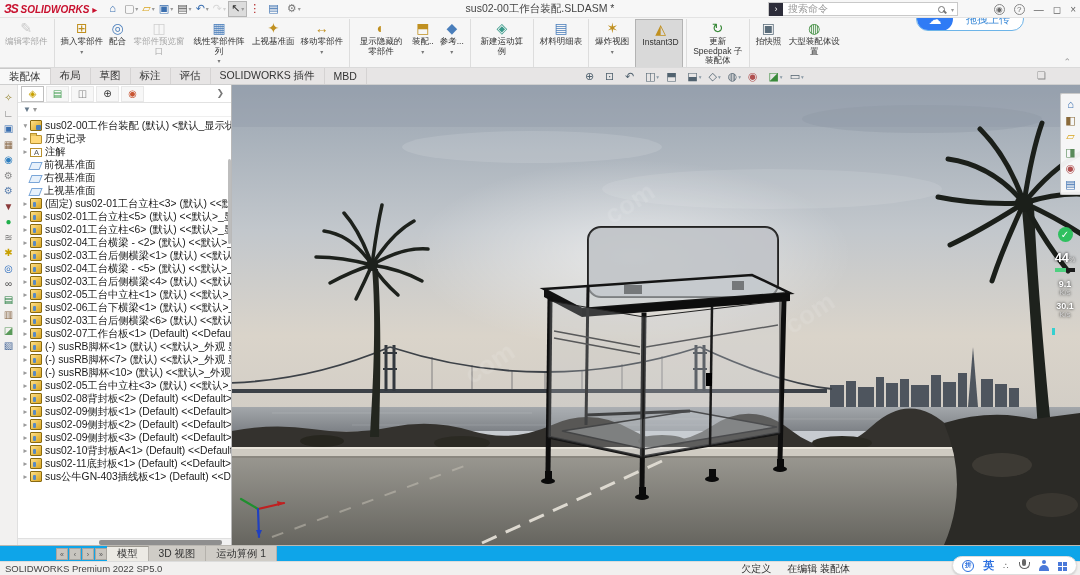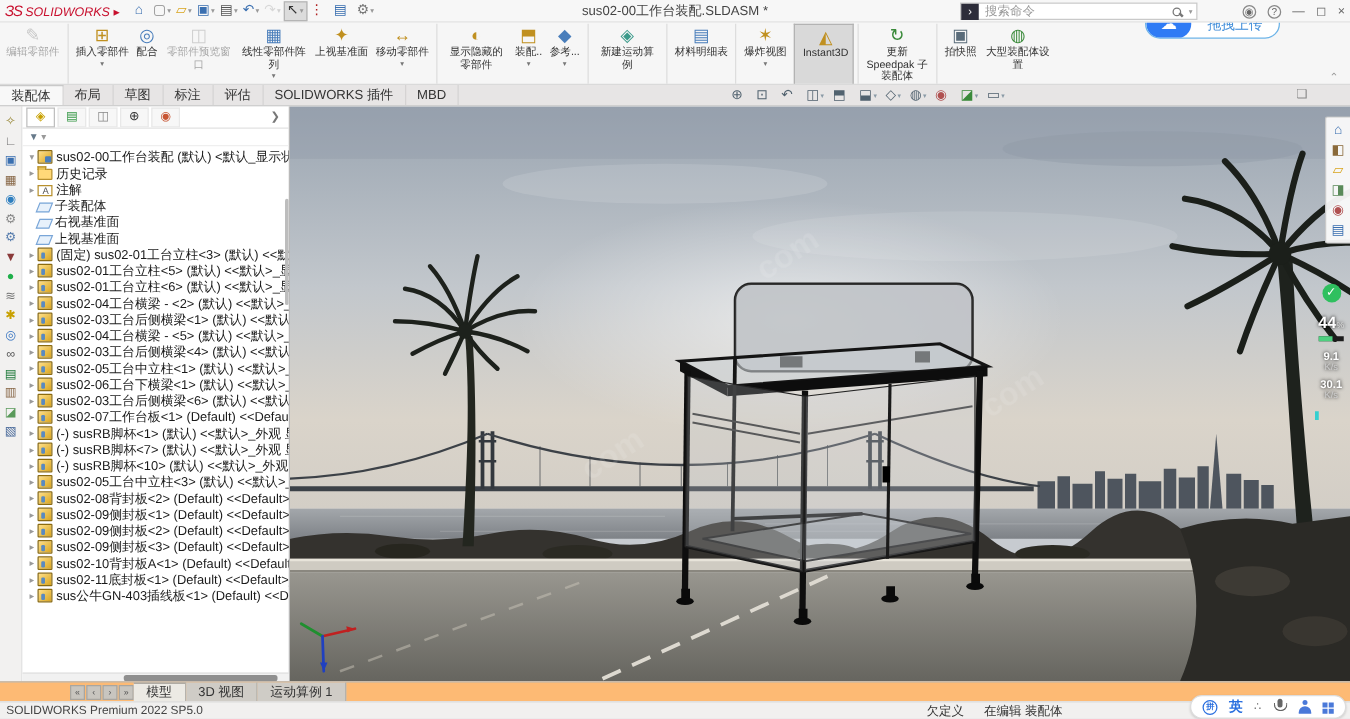--- a/index.html
+++ b/index.html
@@ -1,21 +1,21 @@
 <!DOCTYPE html>
 <html><head>
 <meta charset="utf-8">
 <style>
   *{box-sizing:border-box;margin:0;padding:0}
   html,body{width:1080px;height:575px;overflow:hidden}
   body{font-family:"Liberation Sans","DejaVu Sans",sans-serif;font-size:11px;color:#222;background:#f0f0f0;position:relative}
 
   
   .titlebar{position:absolute;top:0;left:0;right:0;height:18px;background:#f7f7f7;border-bottom:1px solid #e3e3e3;display:flex;align-items:center;padding:0 4px;z-index:60}
-  .brand{color:#c8102e;font-weight:normal;font-style:italic;font-size:10px;margin-right:10px;white-space:nowrap}
+  .brand{color:#c8102e;font-weight:bold;font-style:italic;font-size:10px;margin-right:10px;white-space:nowrap}
   .brand .bx{font-size:12px;letter-spacing:-1px}
   .qa{display:flex;align-items:center}
   .qa-btn{display:inline-flex;align-items:center;padding:0 2px;height:16px}
   .qa-btn .g{font-size:11px;line-height:11px}
   .qa-btn.pressed{background:#dcdcdc;border:1px solid #b5b5b5}
   .qa-btn.disabled{opacity:.4}
   .qa-dd{font-size:6px;color:#999;margin-left:1px}
   .title-text{position:absolute;left:50%;transform:translateX(-50%);font-size:10.5px;color:#444;white-space:nowrap}
   .search-box{position:absolute;right:122px;top:2px;display:flex;align-items:center;width:190px;height:14px;border:1px solid #c9c9c9;background:#fff}
   .search-dark{width:14px;height:13px;background:#2d2d3a;color:#fff;font-size:9px;display:flex;align-items:center;justify-content:center;flex:none}
@@ -91,21 +91,21 @@
   .check{width:15px;height:15px;border-radius:50%;background:#2fc05f;color:#fff;font-size:10px;font-weight:bold;display:flex;align-items:center;justify-content:center;margin-bottom:9px}
   .pct{font-size:13px;font-weight:bold;text-shadow:0 0 3px #000;line-height:13px}
   .pct small{font-size:7px;color:#ddd;font-weight:normal}
   .nbar{width:20px;height:4px;background:#1c1c1c;margin:2px 0 7px;position:relative}
   .nbar i{position:absolute;left:0;top:0;bottom:0;width:55%;background:#4fd080}
   .spd{font-size:9px;font-weight:bold;line-height:10px;text-shadow:0 0 3px #000}
   .unit{font-size:7.5px;color:#cfcfcf;line-height:8px;margin-bottom:4px;text-shadow:0 0 3px #000}
   .tick{position:absolute;left:0;bottom:-12px;width:3px;height:7px;background:#35d0d0}
 
   
-  .bottomtabs{position:absolute;left:0;right:0;bottom:14px;height:16px;background:#fdba74;border-top:1px solid #bbb8b2;display:flex;align-items:flex-end;z-index:50}
+  .bottomtabs{position:absolute;left:0;right:0;bottom:14px;height:16px;background:#0ea5e9;border-top:1px solid #bbb8b2;display:flex;align-items:flex-end;z-index:50}
   .bt-nav{display:flex;gap:1px;margin-left:56px;margin-bottom:1px}
   .bt-nav span{width:12px;height:12px;background:#c8c5bf;border:1px solid #a9a6a0;font-size:7px;display:flex;align-items:center;justify-content:center;color:#555}
   .btab{padding:0 10px;height:15px;display:flex;align-items:center;font-size:10.3px;color:#333;border-right:1px solid #b5b2ac;background:#cfccc6;white-space:nowrap}
   .btab.active{background:#eceae4;border-top:1px solid #9a978f}
   .statusbar{position:absolute;left:0;right:0;bottom:0;height:14px;background:#f1f0ef;border-top:1px solid #dcdcdc;display:flex;align-items:center;font-size:9.5px;color:#444;padding-left:5px;z-index:50}
   .sb-mid{position:absolute;right:230px;display:flex;gap:16px;font-size:10px;color:#333}
   .ime{position:absolute;right:3px;top:-6px;display:flex;align-items:center;gap:9px;background:#fff;border:1px solid #ddd;border-radius:10px;padding:0 9px;height:19px;box-shadow:0 1px 2px rgba(0,0,0,.15)}
   .ime-pin{width:12px;height:12px;border-radius:50%;border:1.5px solid #2a6fdf;color:#2a6fdf;font-size:6.5px;display:flex;align-items:center;justify-content:center;font-weight:bold}
   .ime-lang{color:#2a6fdf;font-weight:bold;font-size:11px}
   .ime-dots{color:#666;font-size:9px}
@@ -466,21 +466,21 @@
 
           <div class="trow">
             <span class="arr">▸</span>
             <span class="ticon note"></span>
             <span class="tlbl">注解</span>
           </div>
 
           <div class="trow">
             <span class="arr" style="visibility: hidden;">▸</span>
             <span class="ticon plane"></span>
-            <span class="tlbl">子装配体</span>
+            <span class="tlbl">前视基准面</span>
           </div>
 
           <div class="trow">
             <span class="arr" style="visibility: hidden;">▸</span>
             <span class="ticon plane"></span>
             <span class="tlbl">右视基准面</span>
           </div>
 
           <div class="trow">
             <span class="arr" style="visibility: hidden;">▸</span>

